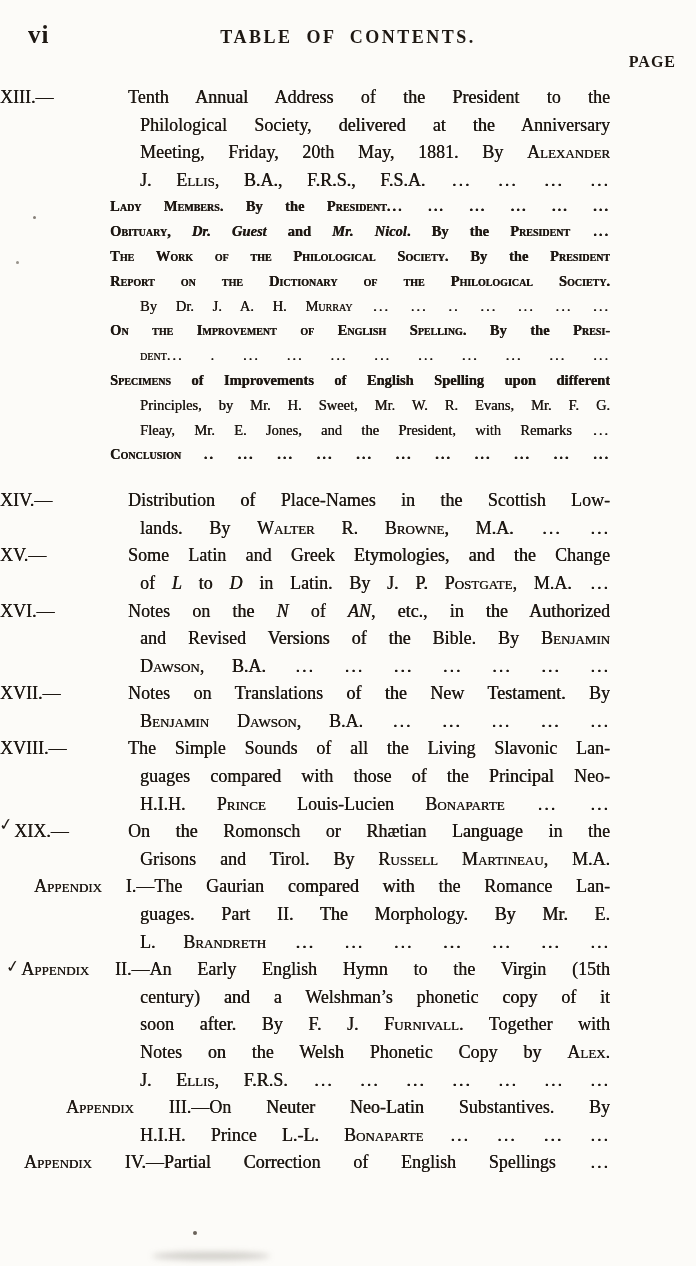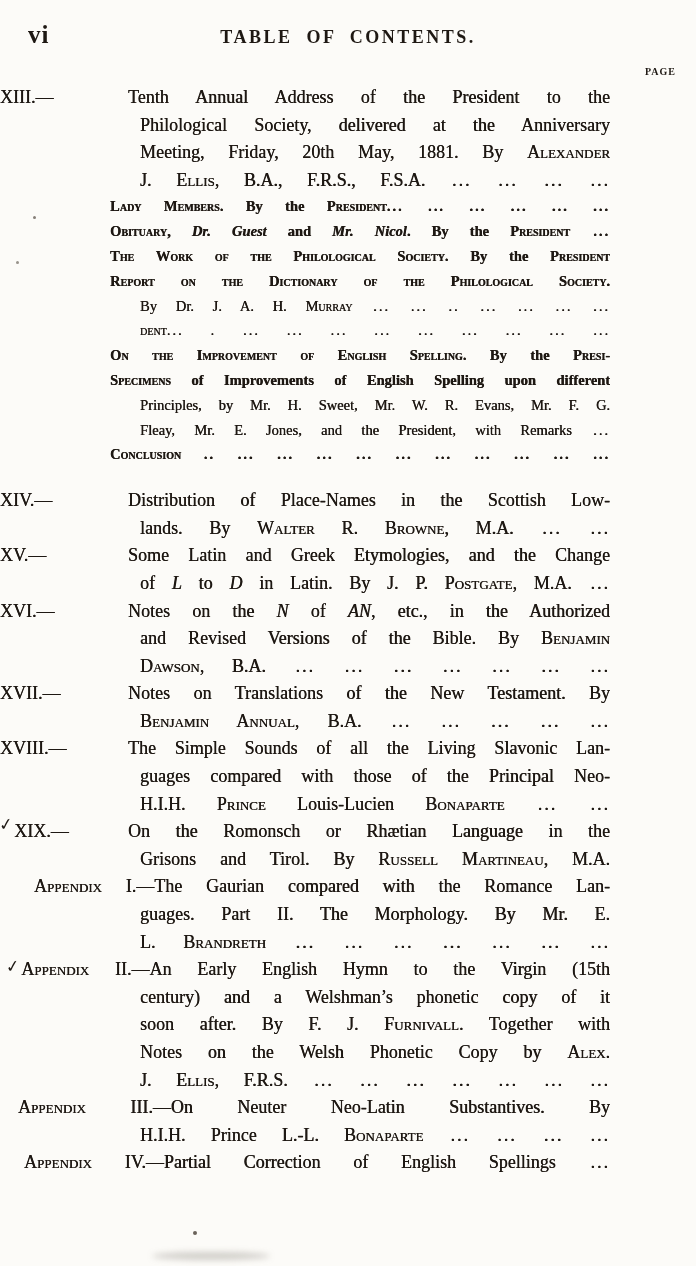--- a/index.html
+++ b/index.html
@@ -5,36 +5,36 @@
   html,body{margin:0;padding:0;background:#e8e6e1;}
   .page{
     position:relative;width:696px;height:1266px;margin:0 auto;
     background:var(--paper,#fcfbf8);
     color:var(--ink,#1e1813);
     font-family:"Liberation Serif","DejaVu Serif",serif;
     overflow:hidden;
   }
   .folio{position:absolute;left:28px;top:21px;font-size:25px;font-weight:bold;letter-spacing:1px;}
   .title{position:absolute;left:0;right:0;top:27px;text-align:center;font-size:18px;font-weight:bold;letter-spacing:2.5px;word-spacing:7px;}
-  .pagecol{position:absolute;right:20px;top:66px;font-size:10px;font-weight:bold;letter-spacing:1px;text-align:right;}
+  .pagecol{position:absolute;right:20px;top:53px;font-size:16px;font-weight:bold;letter-spacing:1px;text-align:right;}
   .lines{position:absolute;left:0;right:0;top:84px;}
   .line{
     position:relative;margin-right:86px;
     text-align:justify;text-align-last:justify;
     overflow:hidden;white-space:normal;
     text-shadow:0.35px 0 0 currentColor;
   }
   .main-first,.main-cont,.a1-first,.a2-first,.a3-first,.a4-first{font-size:18px;height:27.6px;line-height:27.6px;}
   .sum-first,.sum-cont{font-size:14.5px;height:24.8px;line-height:24.8px;}
   .sum-first{padding-left:110px;font-weight:bold;}
   .sum-cont{padding-left:140px;}
   .main-cont{padding-left:140px;}
   .a1-first{padding-left:34px;}
   .a2-first{padding-left:6px;}
-  .a3-first{padding-left:18px;}
+  .a3-first{padding-left:18px;margin-left:48px;}
   .a4-first{padding-left:24px;}
   .gap{margin-top:20px;}
   .heading{font-size:13.5px;height:26px;line-height:26px;margin-top:2px;text-align:center;text-align-last:center;font-weight:bold;letter-spacing:0.5px;}
   .num{display:inline-block;width:128px;text-align:left;}
   .sc{font-variant:small-caps;}
   .it{font-style:italic;}
   .dots{letter-spacing:2px;}
   .check{
     font-family:"DejaVu Sans",sans-serif;
     display:inline-block;font-size:17px;font-weight:bold;
@@ -58,35 +58,35 @@
   <div class="lines">
       <div class="line main-first"><span class="num">XIII.—</span><span>Tenth Annual Address of the President to the</span></div>
       <div class="line main-cont"><span>Philological Society, delivered at the Anniversary</span></div>
       <div class="line main-cont"><span>Meeting, Friday, 20th May, 1881.  By </span><span class="sc">Alexander</span></div>
       <div class="line main-cont"><span>J. </span><span class="sc">Ellis</span><span>, B.A., F.R.S., F.S.A.</span><span class="dots">  ...  ...  ...  ...</span></div>
       <div class="line sum-first"><span class="sc">Lady Members.</span><span>  By the </span><span class="sc">President</span><span class="dots">...  ...  ...  ...  ...  ...</span></div>
       <div class="line sum-first"><span class="sc">Obituary,</span><span> </span><span class="it">Dr. Guest</span><span> and </span><span class="it">Mr. Nicol</span><span>.  By the </span><span class="sc">President</span><span class="dots">  ...</span></div>
       <div class="line sum-first"><span class="sc">The Work of the Philological Society.</span><span>  By the </span><span class="sc">President</span></div>
       <div class="line sum-first"><span class="sc">Report on the Dictionary of the Philological Society.</span></div>
       <div class="line sum-cont"><span>By Dr. J. A. H. </span><span class="sc">Murray</span><span class="dots">  ...  ...  ..  ...  ...  ...  ...</span></div>
+      <div class="line sum-first"><span class="sc">On the Improvement of English Spelling.</span><span>  By the </span><span class="sc">Presi-</span></div>
       <div class="line sum-cont"><span class="sc">dent</span><span class="dots">...   .  ...  ...  ...  ...  ...  ...  ...  ...  ...</span></div>
-      <div class="line sum-first"><span class="sc">On the Improvement of English Spelling.</span><span>  By the </span><span class="sc">Presi-</span></div>
       <div class="line sum-first"><span class="sc">Specimens</span><span> of Improvements of English Spelling upon different</span></div>
       <div class="line sum-cont"><span>Principles, by Mr. H. Sweet, Mr. W. R. Evans, Mr. F. G.</span></div>
       <div class="line sum-cont"><span>Fleay, Mr. E. Jones, and the President, with Remarks</span><span class="dots">  ...</span></div>
       <div class="line sum-first"><span class="sc">Conclusion</span><span class="dots">  ..  ...  ...  ...  ...  ...  ...  ...  ...  ...  ...</span></div>
       <div class="line main-first gap"><span class="num">XIV.—</span><span>Distribution of Place-Names in the Scottish Low-</span></div>
       <div class="line main-cont"><span>lands.  By </span><span class="sc">Walter</span><span> R. </span><span class="sc">Browne</span><span>, M.A.</span><span class="dots">   ...  ...</span></div>
       <div class="line main-first"><span class="num">XV.—</span><span>Some Latin and Greek Etymologies, and the Change</span></div>
       <div class="line main-cont"><span>of </span><span class="it">L</span><span> to </span><span class="it">D</span><span> in Latin.  By J. P. </span><span class="sc">Postgate</span><span>, M.A.</span><span class="dots"> ...</span></div>
       <div class="line main-first"><span class="num">XVI.—</span><span>Notes on the </span><span class="it">N</span><span> of </span><span class="it">AN</span><span>, etc., in the Authorized</span></div>
       <div class="line main-cont"><span>and Revised Versions of the Bible.  By </span><span class="sc">Benjamin</span></div>
       <div class="line main-cont"><span class="sc">Dawson</span><span>, B.A.</span><span class="dots">   ...  ...  ...  ...  ...  ...  ...</span></div>
       <div class="line main-first"><span class="num">XVII.—</span><span>Notes on Translations of the New Testament.  By</span></div>
-      <div class="line main-cont"><span class="sc">Benjamin Annual</span><span>, B.A.</span><span class="dots">   ...  ...  ...  ...  ...</span></div>
+      <div class="line main-cont"><span class="sc">Benjamin Dawson</span><span>, B.A.</span><span class="dots">   ...  ...  ...  ...  ...</span></div>
       <div class="line main-first"><span class="num">XVIII.—</span><span>The Simple Sounds of all the Living Slavonic Lan-</span></div>
       <div class="line main-cont"><span>guages compared with those of the Principal Neo-</span></div>
       <div class="line main-cont"><span>H.I.H. </span><span class="sc">Prince</span><span> Louis-Lucien </span><span class="sc">Bonaparte</span><span class="dots">  ...  ...</span></div>
       <div class="line main-first"><span class="num"><span class="check">✓</span>XIX.—</span><span>On the Romonsch or Rhætian Language in the</span></div>
       <div class="line main-cont"><span>Grisons and Tirol.  By </span><span class="sc">Russell Martineau</span><span>, M.A.</span></div>
       <div class="line a1-first"><span class="sc">Appendix</span><span> I.—The Gaurian compared with the Romance Lan-</span></div>
       <div class="line main-cont"><span>guages.  Part II.  The Morphology.  By Mr. E.</span></div>
       <div class="line main-cont"><span>L. </span><span class="sc">Brandreth</span><span class="dots">   ...  ...  ...  ...  ...  ...  ...</span></div>
       <div class="line a2-first"><span class="check">✓</span><span class="sc">Appendix</span><span> II.—An Early English Hymn to the Virgin (15th</span></div>
       <div class="line main-cont"><span>century) and a Welshman’s phonetic copy of it</span></div>

